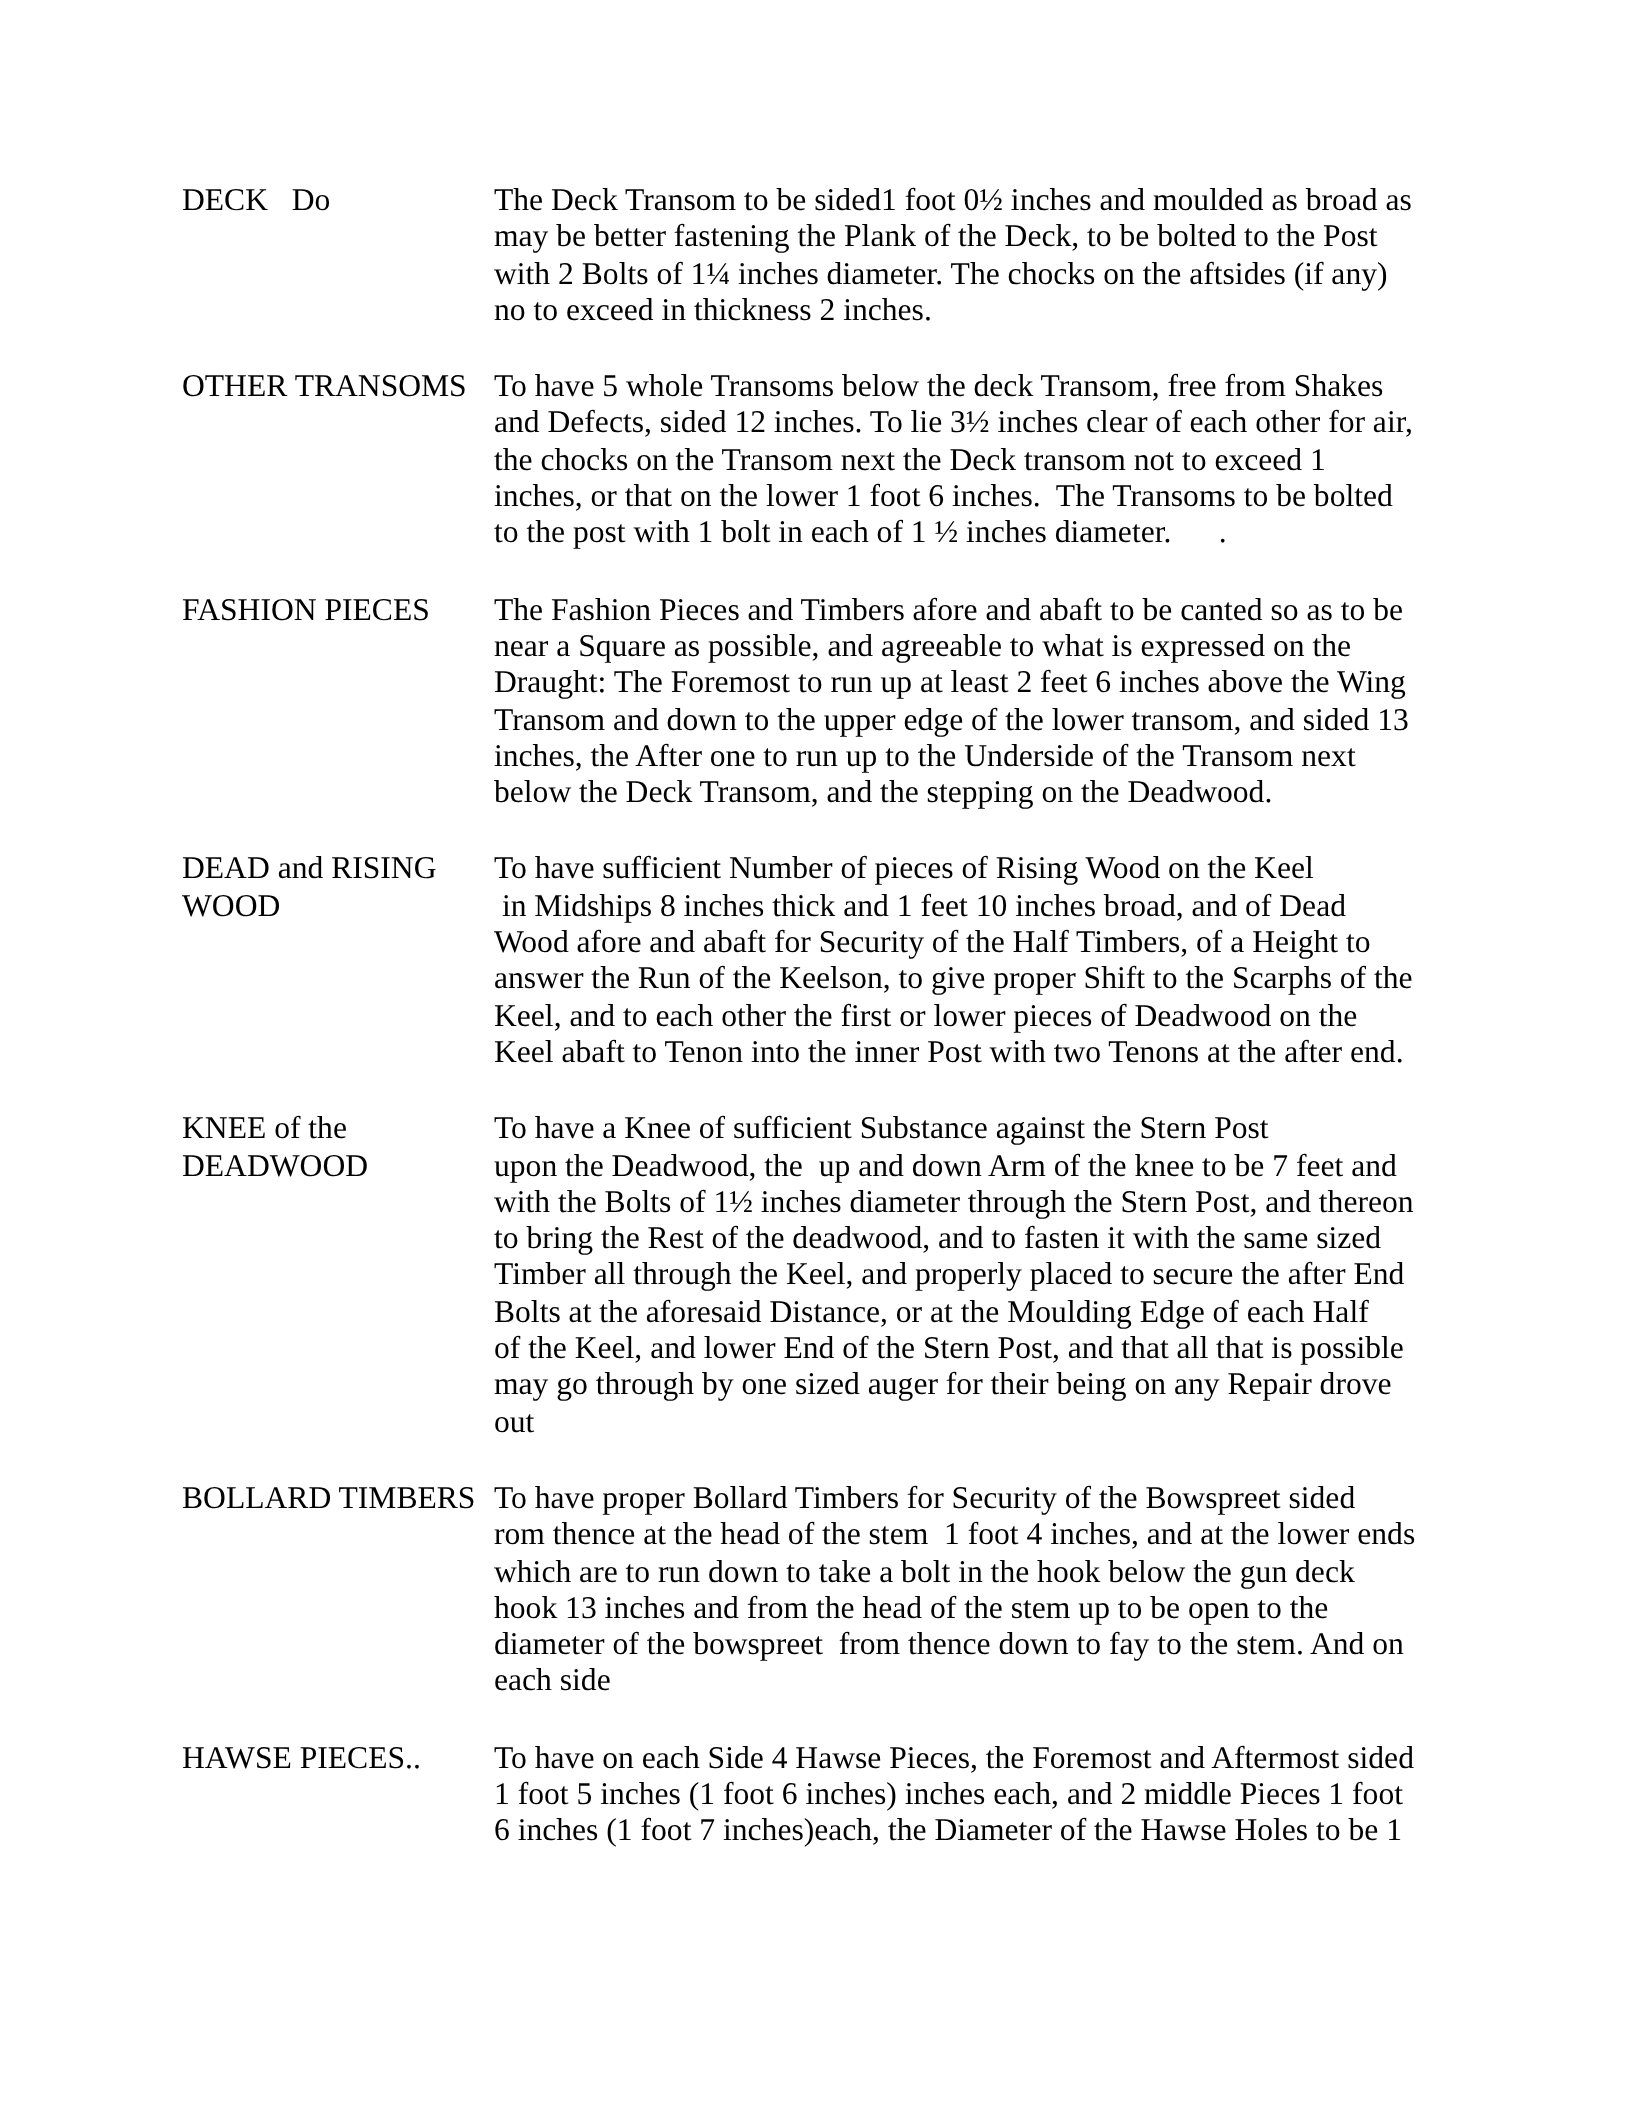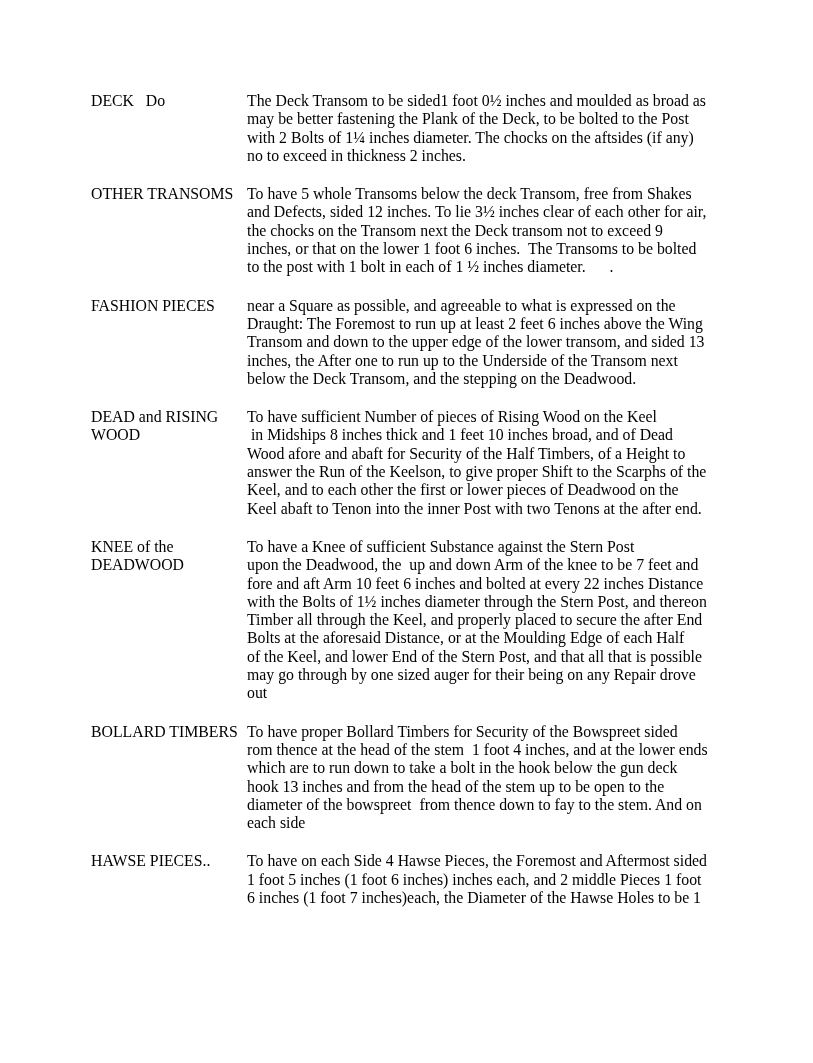--- a/index.html
+++ b/index.html
@@ -57,31 +57,32 @@
         </div>
   </div>
 
   <div class="section">
     <div class="label">
           <div class="line">OTHER TRANSOMS</div>
         </div>
     <div class="body">
           <div class="line">To have 5 whole Transoms below the deck Transom, free from Shakes</div>
           <div class="line">and Defects, sided 12 inches. To lie 3½ inches clear of each other for air,</div>
-          <div class="line">the chocks on the Transom next the Deck transom not to exceed 9</div>
+          <div class="line">the chocks on the Transom next the Deck transom not to exceed 1</div>
           <div class="line">inches, or that on the lower 1 foot 6 inches.  The Transoms to be bolted</div>
           <div class="line">to the post with 1 bolt in each of 1 ½ inches diameter.      .</div>
         </div>
   </div>
 
   <div class="section">
     <div class="label">
           <div class="line">FASHION PIECES</div>
         </div>
     <div class="body">
+          <div class="line">The Fashion Pieces and Timbers afore and abaft to be canted so as to be</div>
           <div class="line">near a Square as possible, and agreeable to what is expressed on the</div>
           <div class="line">Draught: The Foremost to run up at least 2 feet 6 inches above the Wing</div>
           <div class="line">Transom and down to the upper edge of the lower transom, and sided 13</div>
           <div class="line">inches, the After one to run up to the Underside of the Transom next</div>
           <div class="line">below the Deck Transom, and the stepping on the Deadwood.</div>
         </div>
   </div>
 
   <div class="section">
     <div class="label">
@@ -99,22 +100,22 @@
   </div>
 
   <div class="section">
     <div class="label">
           <div class="line">KNEE of the</div>
           <div class="line">DEADWOOD</div>
         </div>
     <div class="body">
           <div class="line">To have a Knee of sufficient Substance against the Stern Post</div>
           <div class="line">upon the Deadwood, the  up and down Arm of the knee to be 7 feet and</div>
-          <div class="line">fore and aft Arm 10 feet 6 inches and bolted at every 22 inches Distance</div>
           <div class="line">with the Bolts of 1½ inches diameter through the Stern Post, and thereon</div>
+          <div class="line">to bring the Rest of the deadwood, and to fasten it with the same sized</div>
           <div class="line">Timber all through the Keel, and properly placed to secure the after End</div>
           <div class="line">Bolts at the aforesaid Distance, or at the Moulding Edge of each Half</div>
           <div class="line">of the Keel, and lower End of the Stern Post, and that all that is possible</div>
           <div class="line">may go through by one sized auger for their being on any Repair drove</div>
           <div class="line">out</div>
         </div>
   </div>
 
   <div class="section">
     <div class="label">

